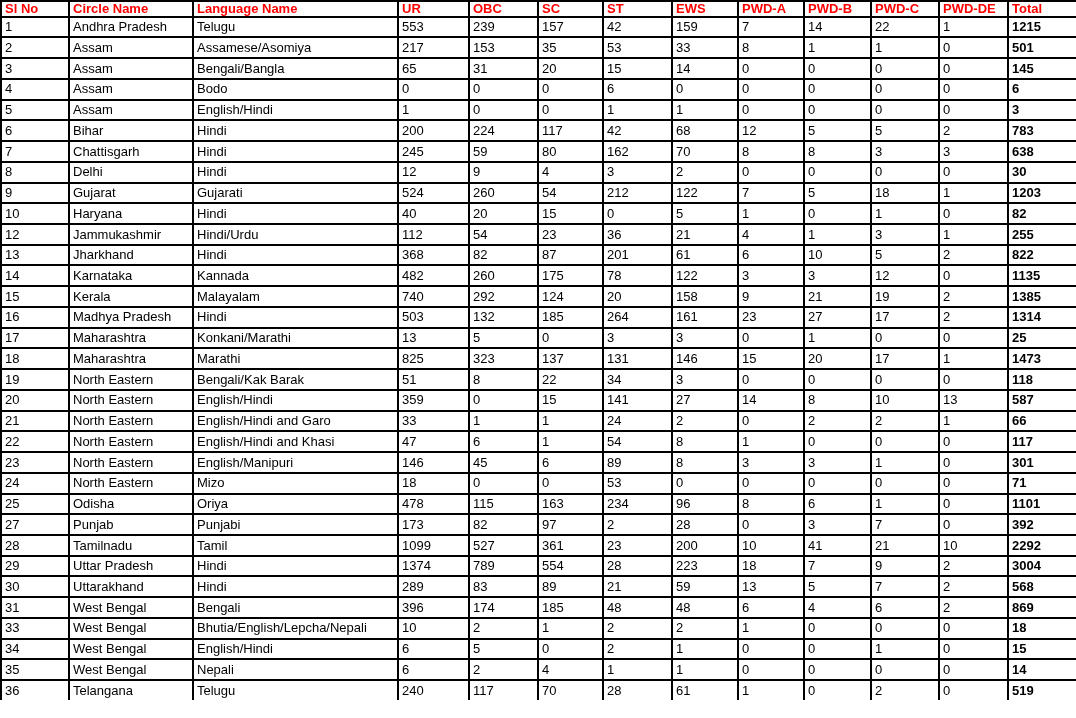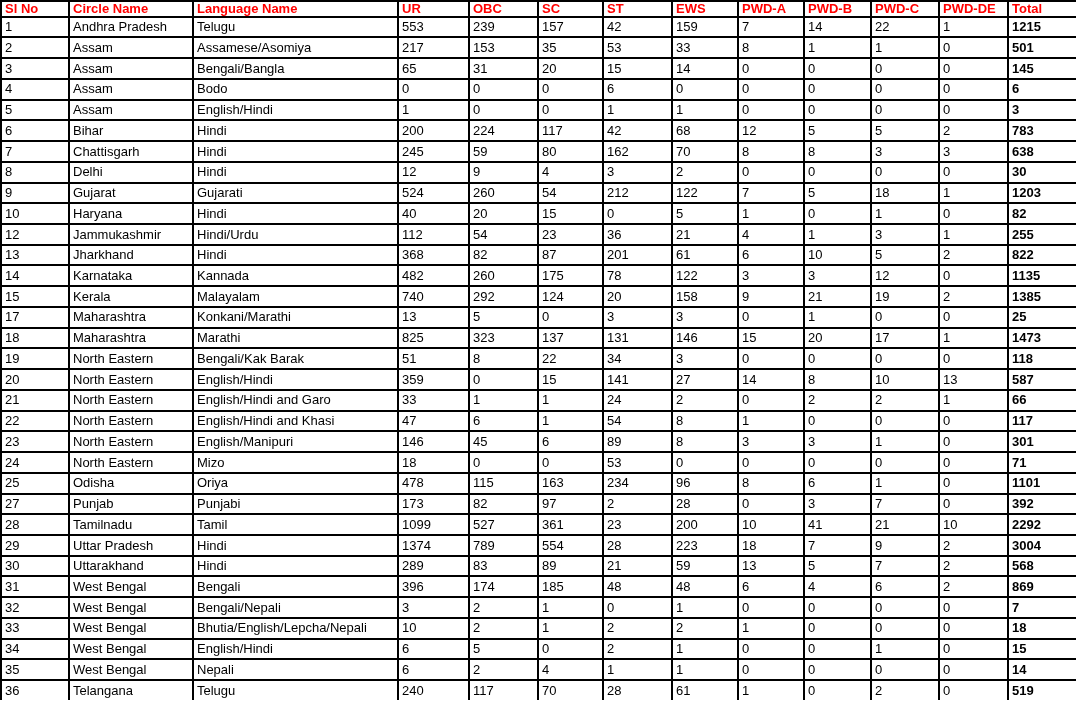--- a/index.html
+++ b/index.html
@@ -272,20 +272,35 @@
           <td>124</td>
           <td>20</td>
           <td>158</td>
           <td>9</td>
           <td>21</td>
           <td>19</td>
           <td>2</td>
           <td class="total-col">1385</td>
         </tr>
         <tr>
+          <td>16</td>
+          <td>Madhya Pradesh</td>
+          <td>Hindi</td>
+          <td>503</td>
+          <td>132</td>
+          <td>185</td>
+          <td>264</td>
+          <td>161</td>
+          <td>23</td>
+          <td>27</td>
+          <td>17</td>
+          <td>2</td>
+          <td class="total-col">1314</td>
+        </tr>
+        <tr>
           <td>17</td>
           <td>Maharashtra</td>
           <td>Konkani/Marathi</td>
           <td>13</td>
           <td>5</td>
           <td>0</td>
           <td>3</td>
           <td>3</td>
           <td>0</td>
           <td>1</td>
@@ -480,35 +495,20 @@
           <td>396</td>
           <td>174</td>
           <td>185</td>
           <td>48</td>
           <td>48</td>
           <td>6</td>
           <td>4</td>
           <td>6</td>
           <td>2</td>
           <td class="total-col">869</td>
-        </tr>
-        <tr>
-          <td>32</td>
-          <td>West Bengal</td>
-          <td>Bengali/Nepali</td>
-          <td>3</td>
-          <td>2</td>
-          <td>1</td>
-          <td>0</td>
-          <td>1</td>
-          <td>0</td>
-          <td>0</td>
-          <td>0</td>
-          <td>0</td>
-          <td class="total-col">7</td>
         </tr>
         <tr>
           <td>33</td>
           <td>West Bengal</td>
           <td>Bhutia/English/Lepcha/Nepali</td>
           <td>10</td>
           <td>2</td>
           <td>1</td>
           <td>2</td>
           <td>2</td>

